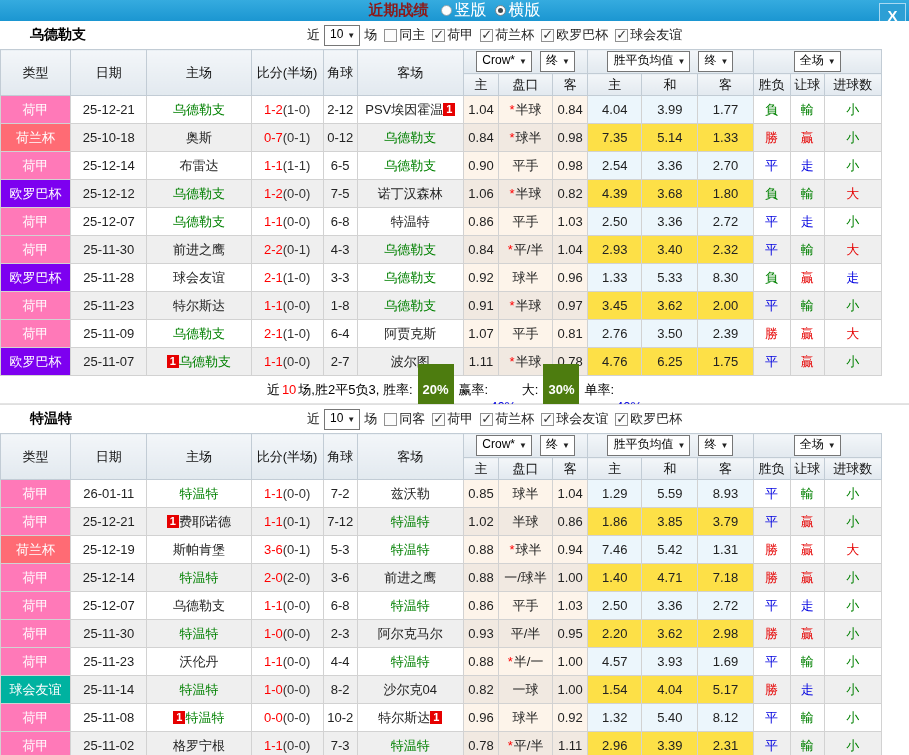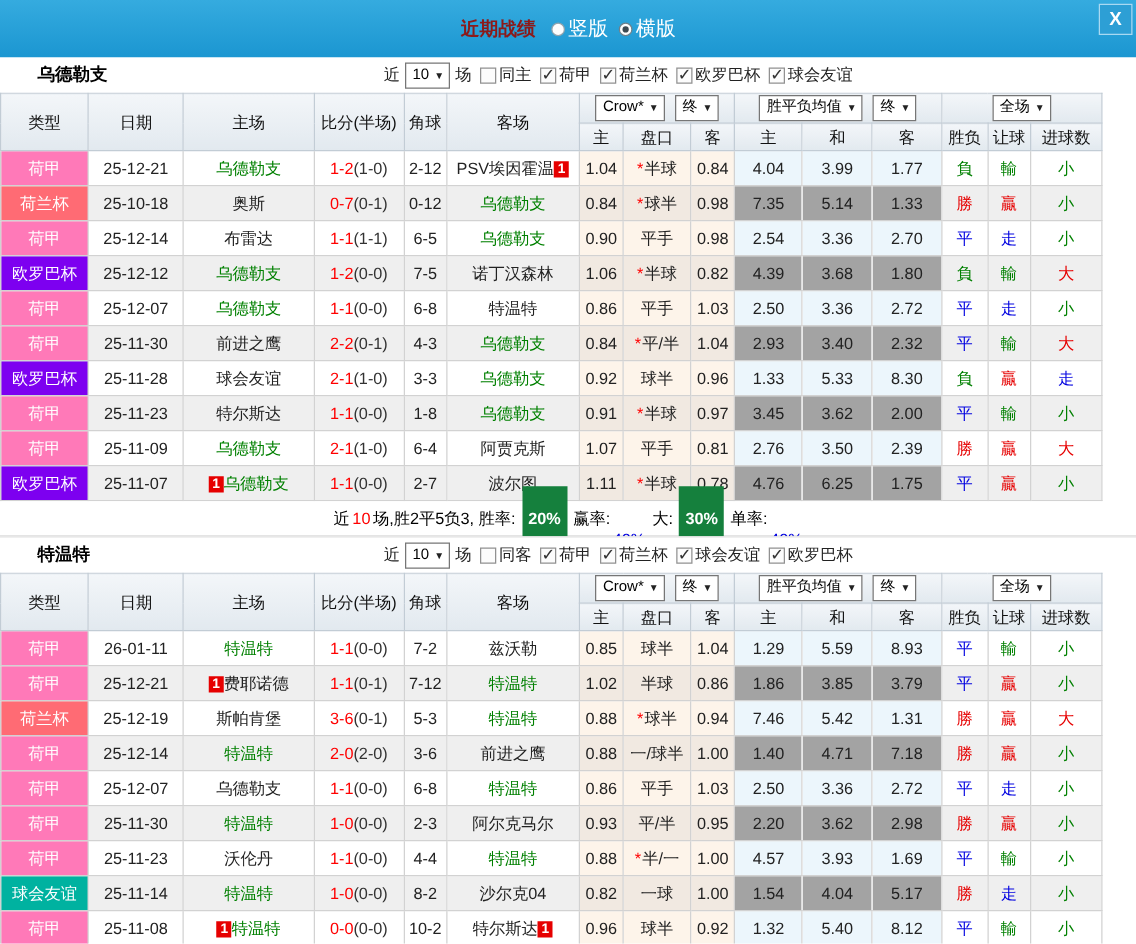--- a/index.html
+++ b/index.html
@@ -1,20 +1,20 @@
 <!DOCTYPE html>
 <html><head>
 <meta charset="utf-8">
 <style>
   html,body{margin:0;padding:0;background:#fff;}
   body{font-family:"Liberation Sans","DejaVu Sans",sans-serif;}
   .app{width:909px;height:755px;background:#fff;overflow:hidden;position:relative;border:0;}
 
   
-  .topbar{height:46px;background:linear-gradient(#35abdf,#1b96d1);position:relative;display:flex;align-items:center;justify-content:center;}
+  .topbar{height:21px;background:linear-gradient(#35abdf,#1b96d1);position:relative;display:flex;align-items:center;justify-content:center;}
   .topbar-title{color:#8b1a1a;font-weight:bold;font-size:15px;margin-right:4px;}
   .radio{display:inline-block;width:11px;height:11px;border-radius:50%;background:#fdfdfd;border:1px solid #8fa3ad;vertical-align:middle;margin:0 3px 0 8px;box-sizing:border-box;}
   .radio.sel{border-color:#6e828c;}
   .radio.sel::after{content:"";display:block;width:5px;height:5px;background:#3c4a52;border-radius:50%;margin:2px auto;}
   .radio-label{color:#fff;font-size:16px;vertical-align:middle;}
   .close-btn{position:absolute;right:3px;top:3px;width:25px;height:23px;background:#2d9fd5;border:1px solid #a8d9f2;color:#fff;font-weight:bold;font-size:15px;line-height:23px;text-align:center;cursor:pointer;}
 
   
   .section-head{height:28px;display:flex;align-items:center;position:relative;background:#fff;}
   .sec2 .section-head{border-top:1px solid #e0e0e0;}
@@ -37,31 +37,31 @@
   .green-team{color:#008000;}
   .score-ft{color:#f00;}
   .score-ht{color:#333;}
   .num1{display:inline-block;background:#e60000;color:#fff;font-size:11px;font-weight:bold;line-height:13px;padding:0 3px;vertical-align:1px;}
   .star{color:#f00;font-style:normal;margin-right:1px;}
   tr.even td{background:#efefef;}
   tr.odd td{background:#fff;}
   tr.odd td.odds{background:#fdf4ea;}
   tr.even td.odds{background:#f1e9e1;}
   tr.odd td.mean{background:#ecf6fc;}
-  tr.even td.mean{background:#a3a3a3;}
+  tr.even td.mean{background:#fde047;}
   .cr{color:#e60000;}
   .cb2{color:#0000e0;}
   .cg{color:#008000;}
   td.resw{font-size:13px;}
 
   
   .summary{height:27px;display:flex;align-items:center;justify-content:center;font-size:13px;color:#000;background:#fff;border-bottom:1px solid #e4e4e4;}
   .summary .red{color:#f00;}
   .summary .blue{color:#0000e0;margin-top:33px;}
-  .summary .gbox{display:inline-block;background:#15803d;color:#fff;font-weight:bold;padding:18px 5px;margin:0 4px;text-align:center;}
+  .summary .gbox{display:inline-block;background:#4d7c0f;color:#fff;font-weight:bold;padding:18px 5px;margin:0 4px;text-align:center;}
   .summary span{margin:0 1px;}
 </style>
 </head>
 <body>
 
 <div class="app">
 
   <div class="topbar">
     <span class="topbar-title">近期战绩</span>
     <span class="radio"></span>

